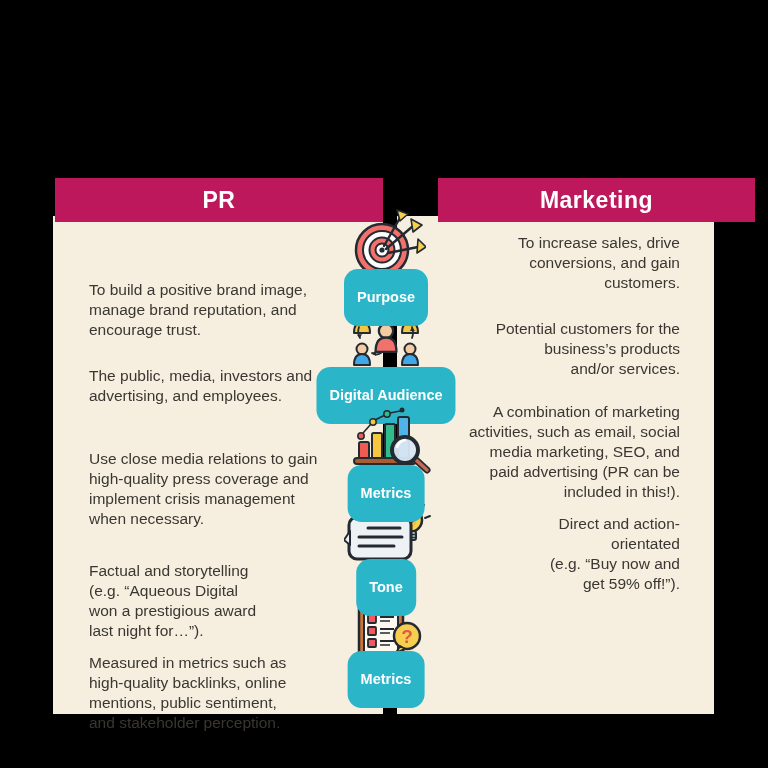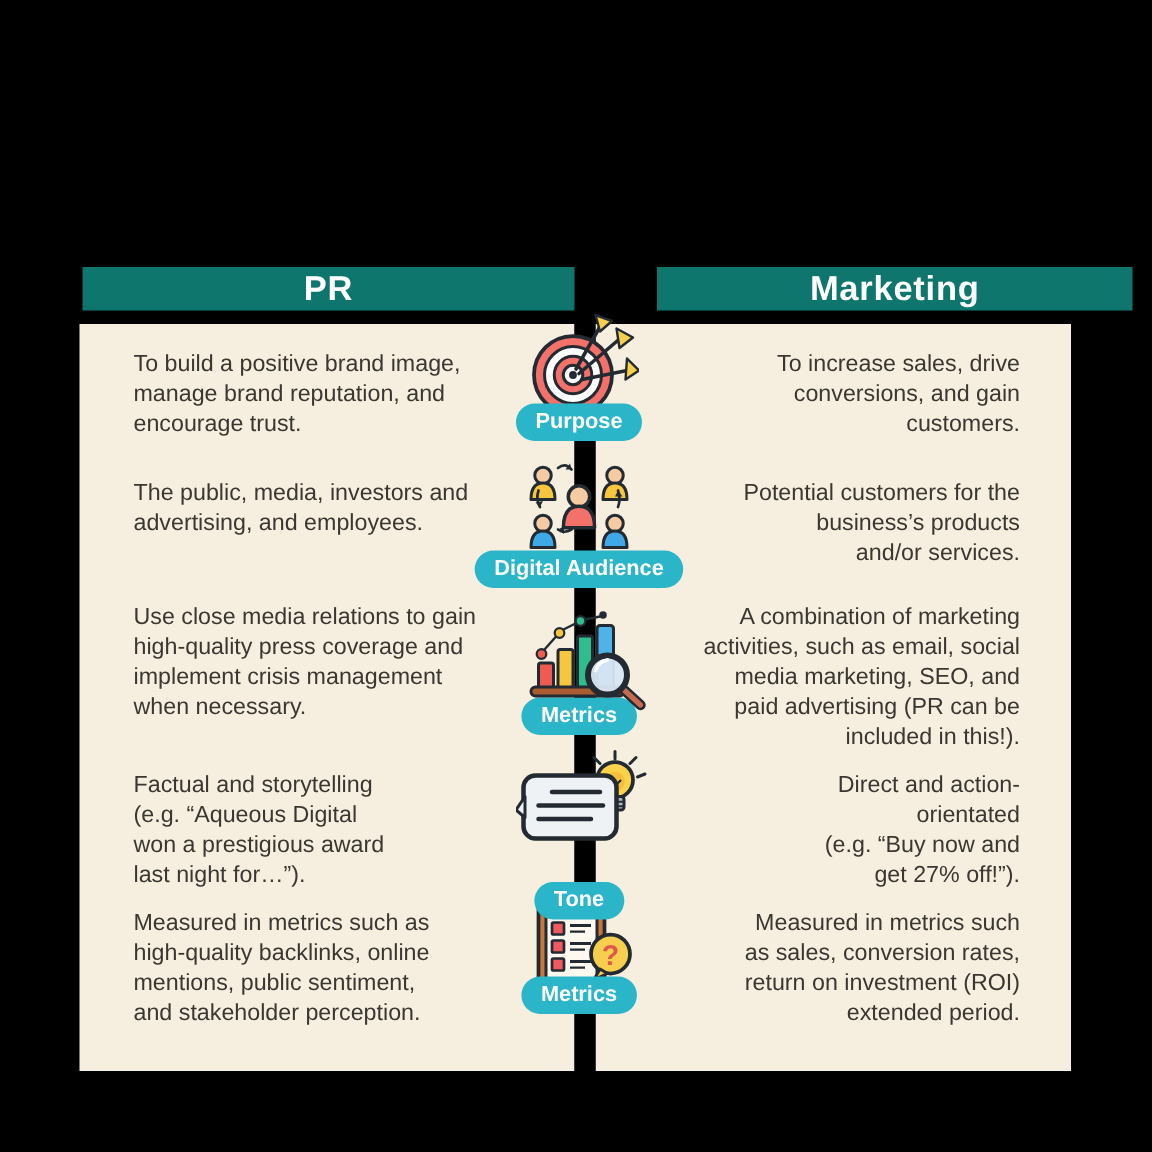--- a/index.html
+++ b/index.html
@@ -1,44 +1,44 @@
 <!DOCTYPE html>
 <html><head>
 <meta charset="utf-8">
 <style>
   html,body{margin:0;padding:0;background:#000;}
   .canvas{position:relative;width:768px;height:768px;background:#000;overflow:hidden;
           font-family:"Liberation Sans",sans-serif;}
   
-  .hdr{position:absolute;top:178px;height:29px;background:#0f766e;color:#fff;
+  .hdr{position:absolute;top:178px;height:44px;background:#be185d;color:#fff;
        display:flex;align-items:center;justify-content:center;
        font-size:23px;font-weight:700;letter-spacing:.5px;z-index:2;}
   .hdr-left{left:55px;width:328px;}
   .hdr-right{left:397px;width:317px;margin-left:41px;}
   
   .panel{position:absolute;top:216px;height:498px;background:#F6EFDF;z-index:1;}
   .panel-left{left:53px;width:330px;}
   .panel-right{left:397px;width:317px;}
   
   .divider{position:absolute;left:383px;top:0;width:14px;height:768px;background:#000;z-index:2;}
   
   .cell{position:absolute;font-size:15.5px;line-height:20px;color:#3A3732;
         white-space:pre-line;z-index:3;}
-  .cell-pr{left:89px;width:296px;text-align:left;}
+  .cell-pr{left:89px;width:296px;text-align:left;margin-top:47px;}
   .cell-mk{left:400px;width:280px;text-align:right;}
   .r1{top:233px}.r2{top:319px}.r3{top:402px}.r4{top:514px}.r5{top:606px}
   
   .icon{position:absolute;z-index:4;}
   .i1{left:346px;top:208px}.i2{left:348px;top:307px}.i3{left:342px;top:403px;z-index:6}
   .i4{left:344px;top:500px}.i5{left:347px;top:594px}
   
   .pill{position:absolute;left:386px;transform:translateX(-50%);height:25px;line-height:25px;
-        padding:0 13px;border-radius:14px;background:#2BB5C9;color:#fff;font-size:14.5px;
+        padding:16px 13px;border-radius:14px;background:#2BB5C9;color:#fff;font-size:14.5px;
         font-weight:700;z-index:5;white-space:nowrap;}
-  .p1{top:269px}.p2{top:367px}.p3{top:465px}.p4{top:588px}.p5{top:651px}
+  .p1{top:269px}.p2{top:367px}.p3{top:465px}.p4{top:559px}.p5{top:651px}
 </style>
 </head>
 <body>
 
 <div class="canvas">
 
   <div class="panel panel-left"></div>
   <div class="panel panel-right"></div>
 
   <div class="divider"></div>
@@ -143,21 +143,21 @@
     <span>Metrics</span>
   </div>
 
   <div class="cell cell-pr r4">Factual and storytelling
 (e.g. “Aqueous Digital
 won a prestigious award
 last night for…”).</div>
   <div class="cell cell-mk r4">Direct and action-
 orientated
 (e.g. “Buy now and
-get 27% off!”).</div>
+get 59% off!”).</div>
   <svg class="icon i4" width="92" height="68" viewBox="0 0 92 68">
     <line x1="66" y1="6" x2="66" y2="1" stroke="#232A31" stroke-width="2" stroke-linecap="round"></line>
     <line x1="56" y1="9" x2="52" y2="5" stroke="#232A31" stroke-width="2" stroke-linecap="round"></line>
     <line x1="76" y1="9" x2="80" y2="5" stroke="#232A31" stroke-width="2" stroke-linecap="round"></line>
     <line x1="81" y1="18" x2="86" y2="16" stroke="#232A31" stroke-width="2" stroke-linecap="round"></line>
     <circle cx="66" cy="20" r="12" fill="#FBD34A" stroke="#232A31" stroke-width="2.5"></circle>
     <circle cx="66" cy="21" r="6.5" fill="#F4BE3E"></circle>
     <path d="M 61 23 l 3 -3 l 3 3 l 3 -3" fill="none" stroke="#232A31" stroke-width="1.5"></path>
     <rect x="60" y="31" width="12" height="9" rx="2" fill="#AEB6BE" stroke="#232A31" stroke-width="2"></rect>
     <line x1="60" y1="34.5" x2="72" y2="34.5" stroke="#232A31" stroke-width="1.3"></line>
@@ -169,24 +169,20 @@
     <line x1="15" y1="46" x2="50" y2="46" stroke="#232A31" stroke-width="3" stroke-linecap="round"></line>
   </svg>
   <div class="pill p4">
     <span>Tone</span>
   </div>
 
   <div class="cell cell-pr r5">Measured in metrics such as
 high-quality backlinks, online
 mentions, public sentiment,
 and stakeholder perception.</div>
-  <div class="cell cell-mk r5">Measured in metrics such
-as sales, conversion rates,
-return on investment (ROI)
-extended period.</div>
   <svg class="icon i5" width="80" height="70" viewBox="0 0 80 70">
     <rect x="12" y="8" width="44" height="56" rx="4" fill="#C8763B" stroke="#232A31" stroke-width="2.5"></rect>
     <rect x="17" y="15" width="34" height="44" fill="#FEF9F0" stroke="#232A31" stroke-width="2"></rect>
     <rect x="25" y="3" width="18" height="9" rx="3" fill="#F2C33C" stroke="#232A31" stroke-width="2.5"></rect>
     <g>
       <rect x="21" y="21" width="8" height="8" rx="1" fill="#F0595E" stroke="#232A31" stroke-width="1.8"></rect>
       <line x1="33" y1="23" x2="47" y2="23" stroke="#232A31" stroke-width="2"></line>
       <line x1="33" y1="27" x2="43" y2="27" stroke="#232A31" stroke-width="1.5"></line>
     </g>
     <g>

